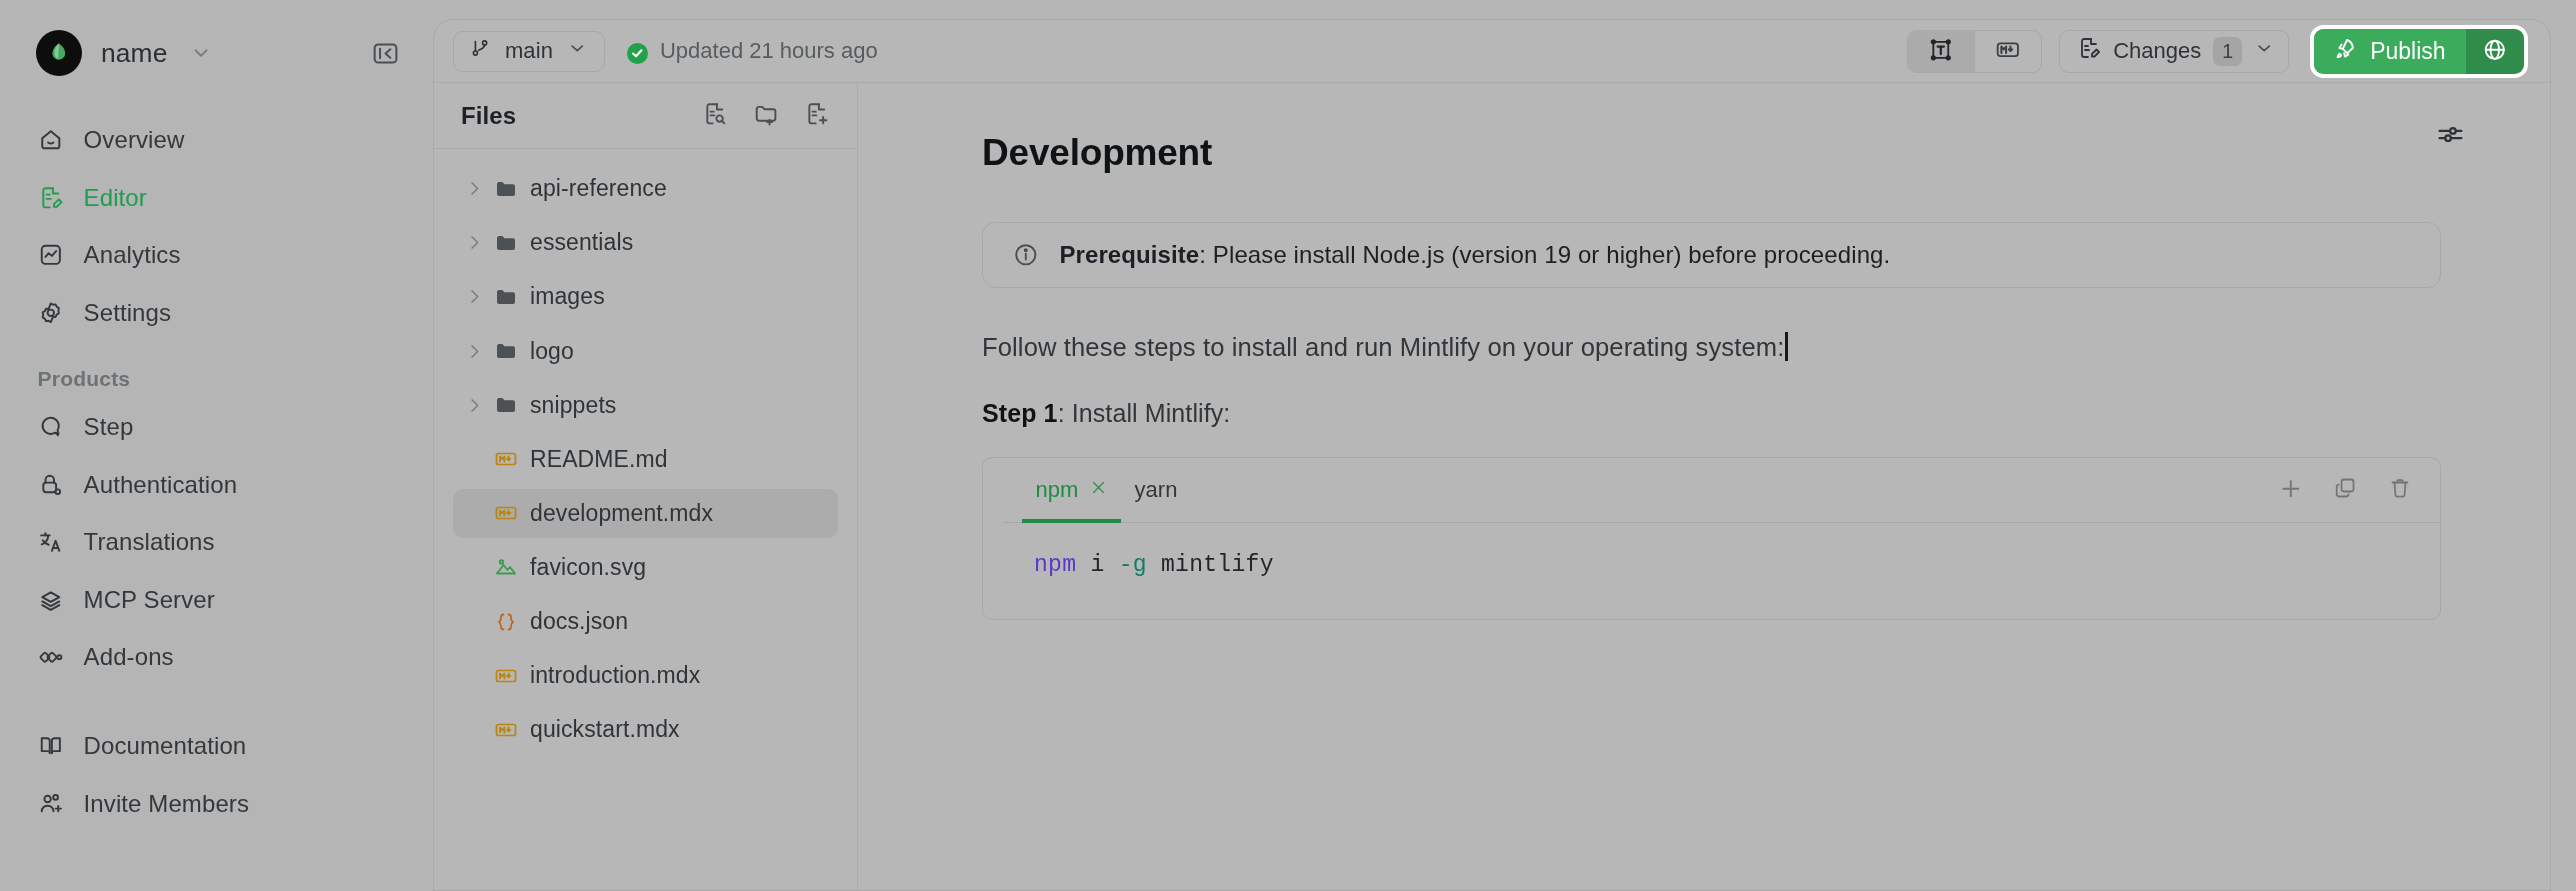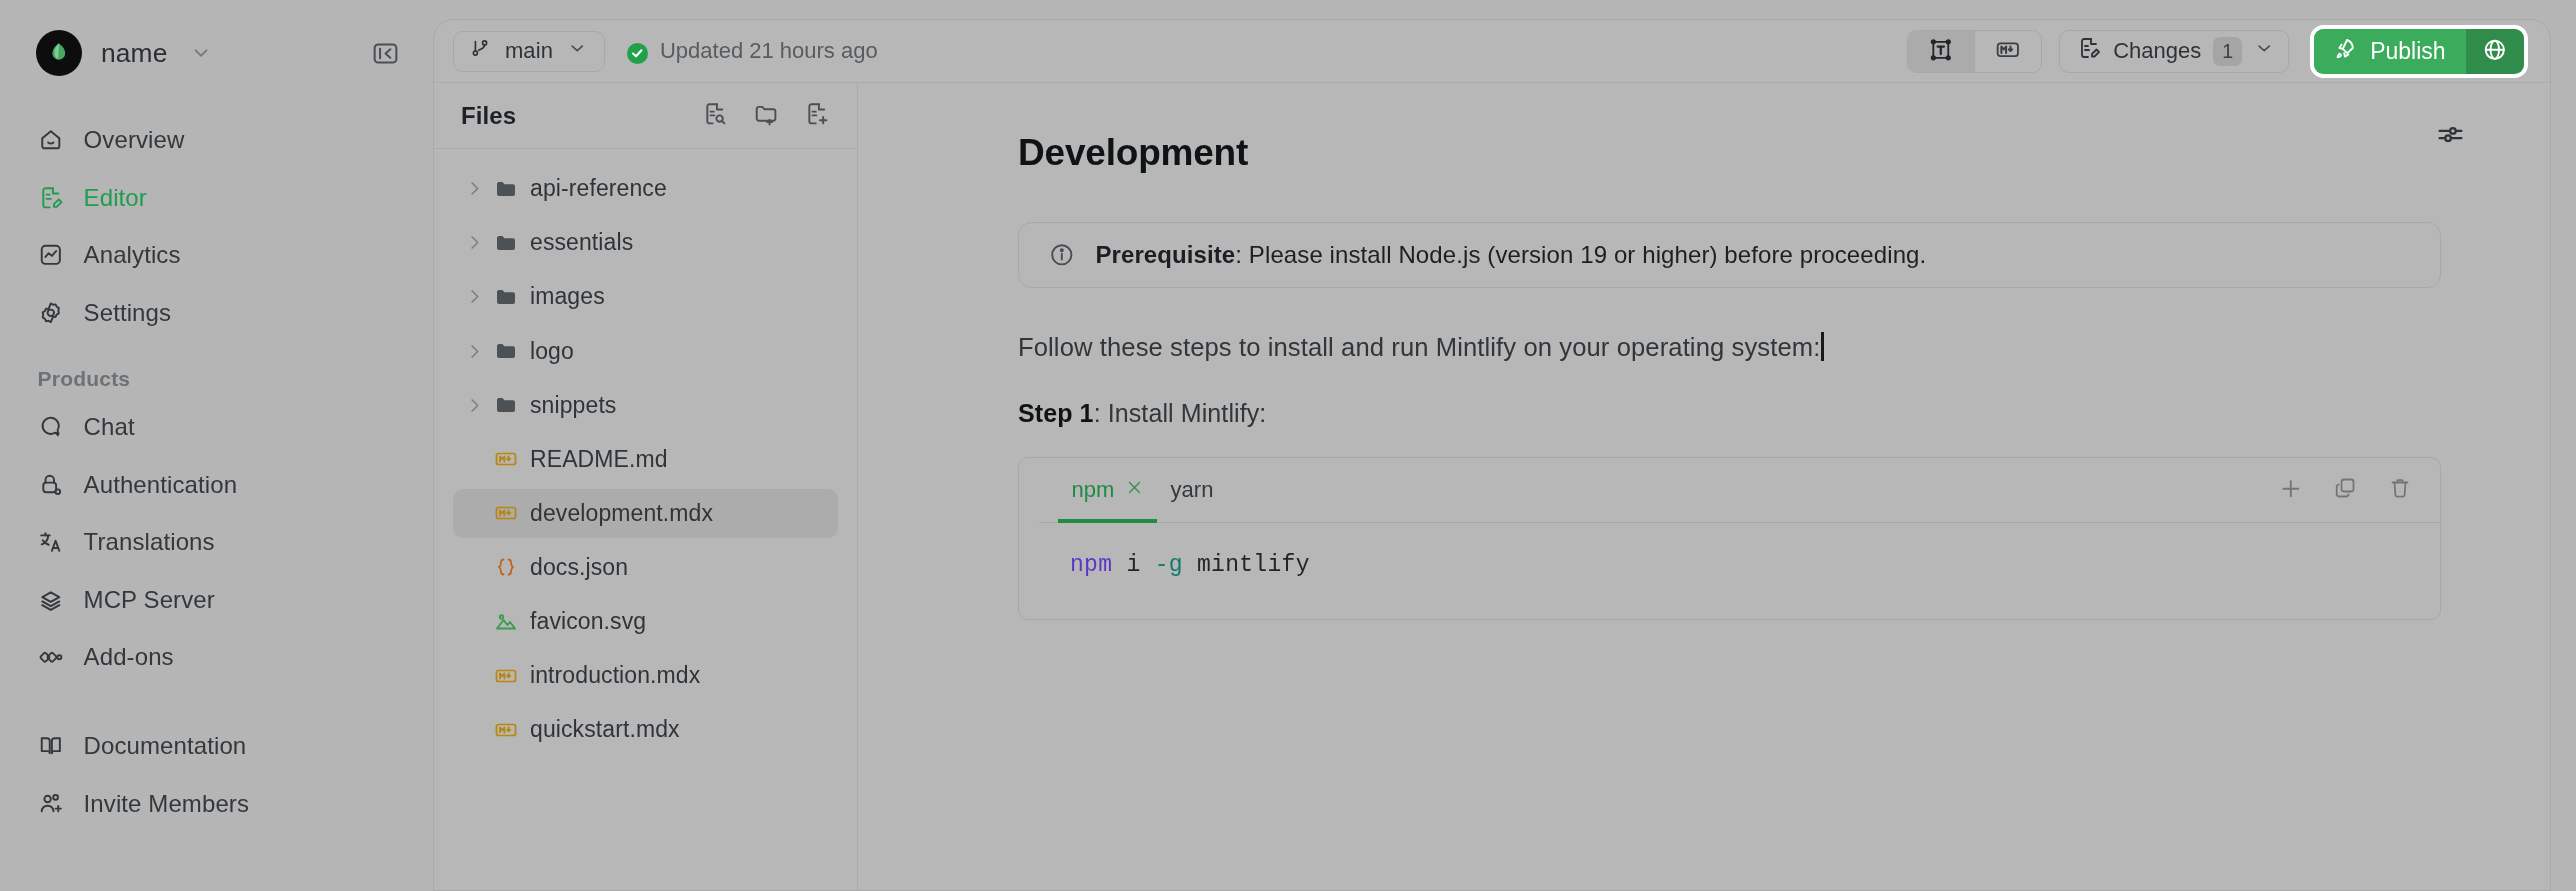--- a/index.html
+++ b/index.html
@@ -118,21 +118,21 @@
     display: flex; align-items: center; gap: 13.6px;
     background: #3bab5c; color: #fff; padding: 0 20.4px 0 19px;
     font-size: 23px;
   }
   .publish-globe {
     background: #2f8c4a; width: 58px;
     display: flex; align-items: center; justify-content: center;
   }
 
   
-  .body { flex: 1; display: flex; min-height: 0; gap: 36px; }
+  .body { flex: 1; display: flex; min-height: 0; }
 
   .files-pane {
     width: 424px; flex: 0 0 424px;
     border-right: 0.9px solid #ababab;
     display: flex; flex-direction: column;
   }
   .files-head {
     height: 66px; flex: 0 0 66px;
     display: flex; align-items: center;
     padding: 0 25.6px 0 27px;
@@ -299,21 +299,21 @@
 
       <div class="nav-section">Products</div>
 
       <div class="nav-item">
         <span class="ic">
           <svg width="25.6" height="25.6" viewBox="0 0 24 24" fill="none" stroke="#33383d" stroke-width="1.8" stroke-linecap="round" stroke-linejoin="round">
             <path d="M19.5 11.2a7.6 7.6 0 1 0-3.7 6.4l3.5.9-1-3.3a7.5 7.5 0 0 0 1.2-4z"></path>
             <path d="M17.3 17.2l1.3 1.3 1.3 1.3-1.3 1.3-1.3-1.3-1.3-1.3z" fill="#33383d" stroke="none"></path>
           </svg>
         </span>
-        <span>Chat</span>
+        <span>Step</span>
       </div>
 
       <div class="nav-item">
         <span class="ic">
           <svg width="25.6" height="25.6" viewBox="0 0 24 24" fill="none" stroke="#33383d" stroke-width="1.8" stroke-linecap="round" stroke-linejoin="round">
             <path d="M7 10V7.5a4 4 0 0 1 8 0V10"></path>
               <rect x="5" y="10" width="12" height="9" rx="2.5"></rect>
             <circle cx="18.5" cy="18.5" r="2.2"></circle>
           </svg>
         </span>
@@ -619,37 +619,37 @@
                   <path d="M6 14.5V9.5l2.2 2.6L10.4 9.5v5" stroke-width="1.9"></path>
                   <path d="M14.6 9.5v3.8M14.6 13.3l-1.5-1.5M14.6 13.3l1.5-1.5" stroke-width="1.9"></path>
                 </svg>
               </span>
             <span class="fname">development.mdx</span>
           </div>
 
           <div class="tree-row">
             <span class="twisty"></span>
             <span class="ftype">
+                <svg width="24" height="24" viewBox="0 0 24 24" fill="none" stroke="#3c9c51" stroke-width="1.9" stroke-linecap="round" stroke-linejoin="round">
+                  <circle cx="7.5" cy="7" r="1.7"></circle>
+                  <path d="M3 18.5 9.5 10l4 5 2.5-3 5 6.5z"></path>
+                </svg>
+              </span>
+            <span class="fname">favicon.svg</span>
+          </div>
+
+          <div class="tree-row">
+            <span class="twisty"></span>
+            <span class="ftype">
                 <svg width="24" height="24" viewBox="0 0 24 24" fill="none" stroke="#c2651c" stroke-width="1.8" stroke-linecap="round" stroke-linejoin="round">
                   <path d="M9.5 4.5c-2 0-2.5 1-2.5 3s0 3.2-2 4.5c2 1.3 2 2.5 2 4.5s.5 3 2.5 3"></path>
                   <path d="M14.5 4.5c2 0 2.5 1 2.5 3s0 3.2 2 4.5c-2 1.3-2 2.5-2 4.5s-.5 3-2.5 3"></path>
                 </svg>
               </span>
             <span class="fname">docs.json</span>
-          </div>
-
-          <div class="tree-row">
-            <span class="twisty"></span>
-            <span class="ftype">
-                <svg width="24" height="24" viewBox="0 0 24 24" fill="none" stroke="#3c9c51" stroke-width="1.9" stroke-linecap="round" stroke-linejoin="round">
-                  <circle cx="7.5" cy="7" r="1.7"></circle>
-                  <path d="M3 18.5 9.5 10l4 5 2.5-3 5 6.5z"></path>
-                </svg>
-              </span>
-            <span class="fname">favicon.svg</span>
           </div>
 
           <div class="tree-row">
             <span class="twisty"></span>
             <span class="ftype">
                 <svg width="24" height="24" viewBox="0 0 24 24" fill="none" stroke="#b9860e" stroke-width="1.7" stroke-linecap="round" stroke-linejoin="round">
                   <rect x="2.5" y="6.5" width="19" height="11" rx="2"></rect>
                   <path d="M6 14.5V9.5l2.2 2.6L10.4 9.5v5" stroke-width="1.9"></path>
                   <path d="M14.6 9.5v3.8M14.6 13.3l-1.5-1.5M14.6 13.3l1.5-1.5" stroke-width="1.9"></path>
                 </svg>

